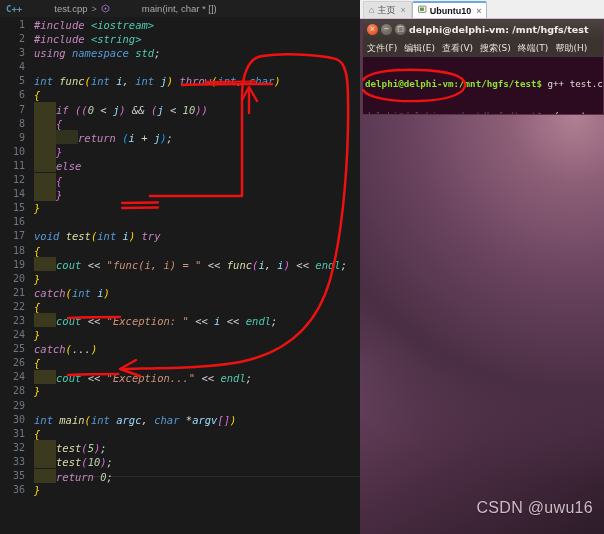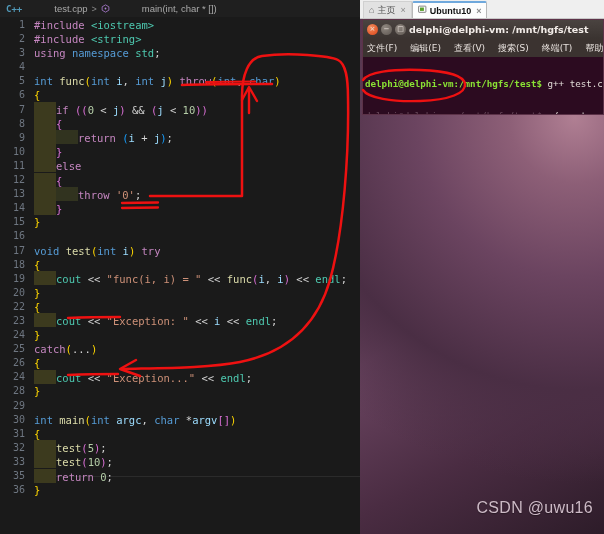--- a/index.html
+++ b/index.html
@@ -59,21 +59,21 @@
   .ln {
     width: 34px;
     text-align: right;
     padding-right: 9px;
     color: #6e7681;
     font-size: 10px;
     flex: none;
     font-family: "DejaVu Sans Mono", monospace;
     user-select: none;
   }
-  .ctext { position: relative; flex: 1; }
+  .ctext { position: relative; flex: 1; font-style: italic; }
   
   .ind {
     display: inline-block;
     width: 22px;
     height: 14px;
     vertical-align: text-bottom;
     background: #3c3a1e;
     margin-right: 0;
   }
   .ind2 { background: #31331f; }
@@ -178,21 +178,21 @@
     font-weight: bold;
     color: #f2ece8;
     font-family: "DejaVu Sans", sans-serif;
     padding-right: 38px;
     white-space: nowrap;
   }
   #term-menu {
     height: 18px;
     background: #3b3330;
     display: flex; align-items: center;
-    gap: 13px;
+    gap: 7px;
     padding-left: 4px;
     font-size: 9px;
     color: #e8e2de;
     font-family: "DejaVu Sans", sans-serif;
     white-space: nowrap;
   }
   .menu-item { cursor: default; }
   #term-body {
     background: #2c0b20;
     padding: 1px 0 0 2px;
@@ -257,36 +257,36 @@
       <div class="code-line"><span class="ln">8</span><span class="ctext"><span class="ind"></span><span class="br2">{</span></span></div>
 
       <div class="code-line"><span class="ln">9</span><span class="ctext"><span class="ind"></span><span class="ind ind2"></span><span class="k">return</span> <span class="br3">(</span><span class="var">i</span> <span class="op">+</span> <span class="var">j</span><span class="br3">)</span><span class="punct">;</span></span></div>
 
       <div class="code-line"><span class="ln">10</span><span class="ctext"><span class="ind"></span><span class="br2">}</span></span></div>
 
       <div class="code-line"><span class="ln">11</span><span class="ctext"><span class="ind"></span><span class="k">else</span></span></div>
 
       <div class="code-line"><span class="ln">12</span><span class="ctext"><span class="ind"></span><span class="br2">{</span></span></div>
 
-      <div class="code-line"><span class="ln">13</span><span class="ctext"><span class="ind"></span><span class="ind ind2"></span><span class="k">throw</span> <span class="str">'0'</span><span class="punct">;</span></span></div>
 
       <div class="code-line"><span class="ln">14</span><span class="ctext"><span class="ind"></span><span class="br2">}</span></span></div>
 
       <div class="code-line"><span class="ln">15</span><span class="ctext"><span class="br1">}</span></span></div>
 
       <div class="code-line"><span class="ln">16</span><span class="ctext"></span></div>
 
       <div class="code-line"><span class="ln">17</span><span class="ctext"><span class="kb">void</span> <span class="fn">test</span><span class="br1">(</span><span class="kb">int</span> <span class="var">i</span><span class="br1">)</span> <span class="k">try</span></span></div>
 
       <div class="code-line"><span class="ln">18</span><span class="ctext"><span class="br1">{</span></span></div>
 
       <div class="code-line"><span class="ln">19</span><span class="ctext"><span class="ind"></span><span class="ty">cout</span> <span class="op">&lt;&lt;</span> <span class="str">"func(i, i) = "</span> <span class="op">&lt;&lt;</span> <span class="fn">func</span><span class="br2">(</span><span class="var">i</span><span class="punct">,</span> <span class="var">i</span><span class="br2">)</span> <span class="op">&lt;&lt;</span> <span class="ty">endl</span><span class="punct">;</span></span></div>
 
       <div class="code-line"><span class="ln">20</span><span class="ctext"><span class="br1">}</span></span></div>
 
+      <div class="code-line"><span class="ln">21</span><span class="ctext"><span class="k">catch</span><span class="br1">(</span><span class="kb">int</span> <span class="var">i</span><span class="br1">)</span></span></div>
 
       <div class="code-line"><span class="ln">22</span><span class="ctext"><span class="br1">{</span></span></div>
 
       <div class="code-line"><span class="ln">23</span><span class="ctext"><span class="ind"></span><span class="ty">cout</span> <span class="op">&lt;&lt;</span> <span class="str">"Exception: "</span> <span class="op">&lt;&lt;</span> <span class="var">i</span> <span class="op">&lt;&lt;</span> <span class="ty">endl</span><span class="punct">;</span></span></div>
 
       <div class="code-line"><span class="ln">24</span><span class="ctext"><span class="br1">}</span></span></div>
 
       <div class="code-line"><span class="ln">25</span><span class="ctext"><span class="k">catch</span><span class="br1">(</span><span class="punct">...</span><span class="br1">)</span></span></div>
 
       <div class="code-line"><span class="ln">26</span><span class="ctext"><span class="br1">{</span></span></div>

